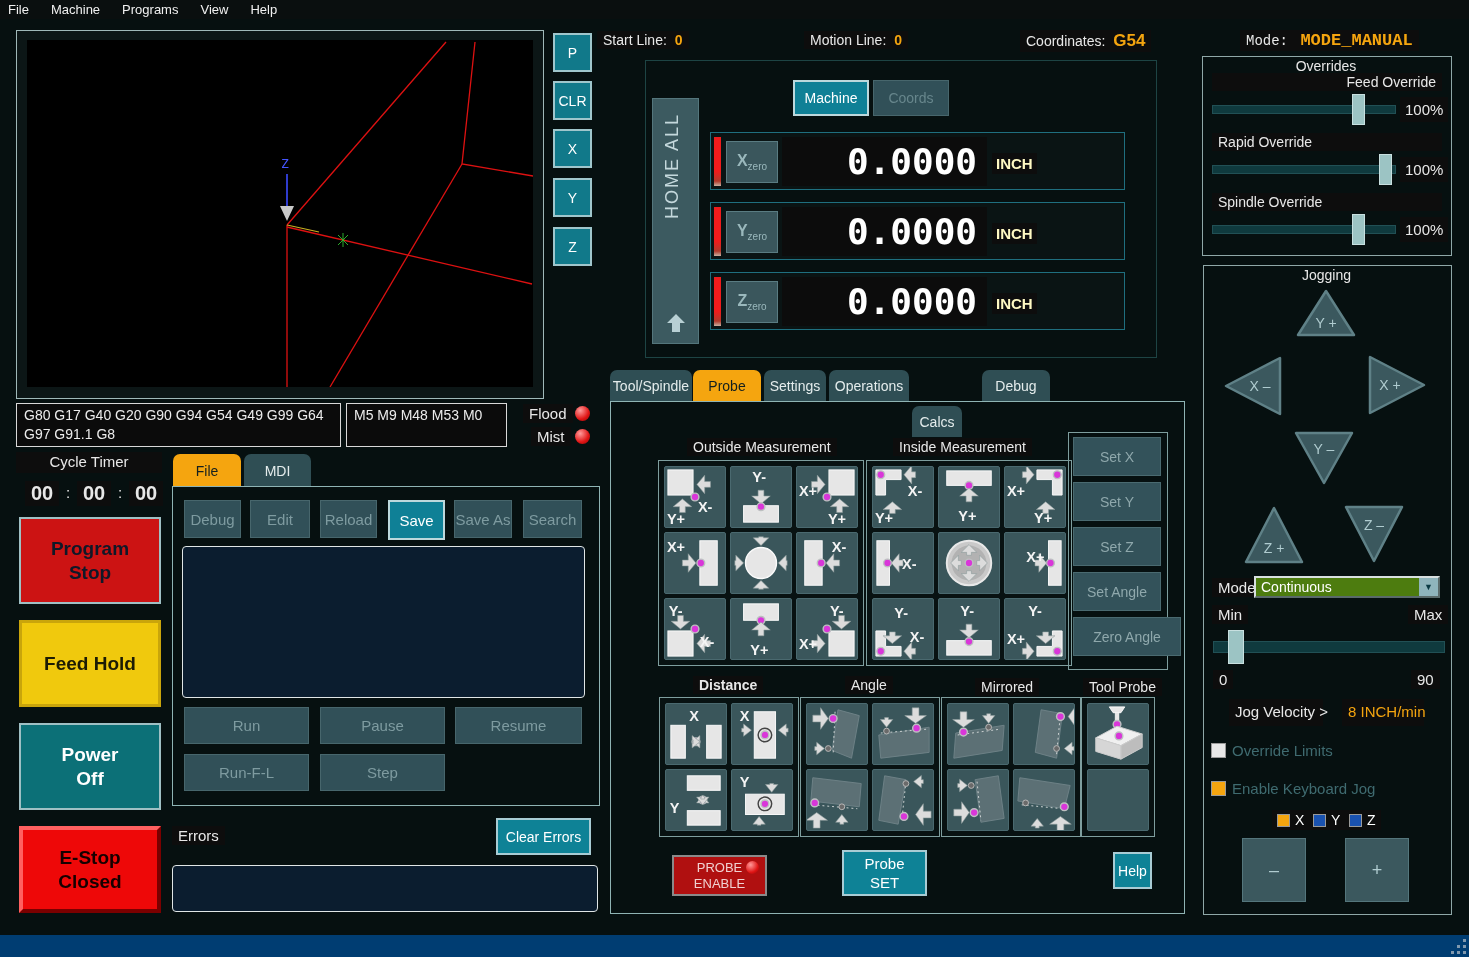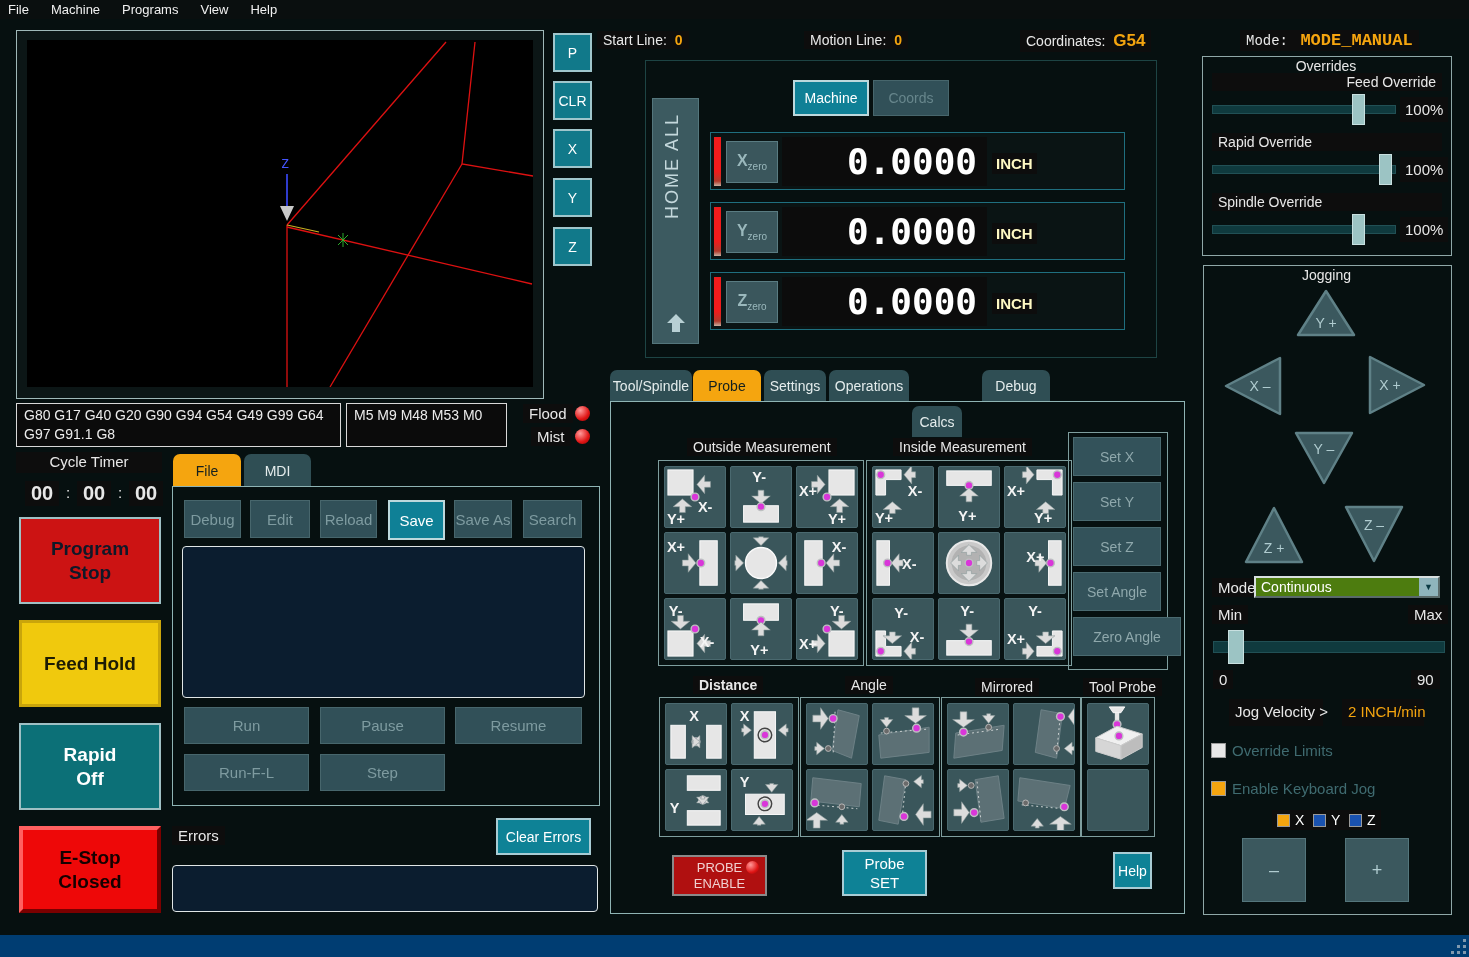--- a/index.html
+++ b/index.html
@@ -150,21 +150,21 @@
 <div class="abs chip" style="left:16px;top:452px;width:134px;height:19px;text-align:center;font-size:15px;">Cycle Timer</div>
 <span class="abs chip" style="left:25px;top:481px;font-size:20px;font-weight:bold;">00</span>
 <span class="abs" style="left:66px;top:484px;font-size:15px;">:</span>
 <span class="abs chip" style="left:77px;top:481px;font-size:20px;font-weight:bold;">00</span>
 <span class="abs" style="left:118px;top:484px;font-size:15px;">:</span>
 <span class="abs chip" style="left:129px;top:481px;font-size:20px;font-weight:bold;">00</span>
 
 <div class="abs bigbtn" style="left:19px;top:517px;width:142px;height:87px;background:#cc1313;border:2px solid #9fc0c4;color:#101828;">Program
 Stop</div>
 <div class="abs bigbtn" style="left:19px;top:620px;width:142px;height:87px;background:#f0c90d;border:3px solid #c9a50b;color:#1c1c04;">Feed Hold</div>
-<div class="abs bigbtn" style="left:19px;top:723px;width:142px;height:87px;background:#0c7077;border:2px solid #9fc0c4;color:#ffffff;">Rapid
+<div class="abs bigbtn" style="left:19px;top:723px;width:142px;height:87px;background:#0c7077;border:2px solid #9fc0c4;color:#ffffff;">Power
 Off</div>
 <div class="abs bigbtn" style="left:19px;top:826px;width:142px;height:87px;background:#ee0808;border:4px solid;border-color:#ff6060 #7a0000 #7a0000 #ff6060;color:#160000;">E-Stop
 Closed</div>
 
 <div class="abs tab orange" style="left:173px;top:454px;width:68px;height:33px;">
     <span>File</span>
   </div>
 <div class="abs tab" style="left:244px;top:454px;width:67px;height:33px;">
     <span>MDI</span>
   </div>
@@ -694,21 +694,21 @@
 </div>
 
 <span class="abs chip" style="left:1212px;top:605px;font-size:15px;">Min</span>
 <span class="abs chip" style="left:1408px;top:605px;font-size:15px;">Max</span>
 <div class="abs slider-track" style="left:1213px;top:641px;width:232px;height:12px;"></div>
 <div class="abs slider-handle" style="left:1228px;top:630px;width:16px;height:34px;"></div>
 <span class="abs chip" style="left:1213px;top:670px;font-size:15px;">0</span>
 <span class="abs chip" style="left:1411px;top:670px;font-size:15px;">90</span>
 
 <div class="abs chip" style="left:1229px;top:699px;width:82px;height:22px;font-size:15px;text-align:center;padding-top:4px;">Jog Velocity &gt;</div>
-<div class="abs chip" style="left:1342px;top:699px;width:70px;height:22px;font-size:15px;color:#f5a50f;text-align:center;padding-top:4px;">2 INCH/min</div>
+<div class="abs chip" style="left:1342px;top:699px;width:70px;height:22px;font-size:15px;color:#f5a50f;text-align:center;padding-top:4px;">8 INCH/min</div>
 
 <div class="abs checkbox" style="left:1211px;top:743px;background:#e8e8e8;"></div>
 <span class="abs dimlabel" style="left:1232px;top:742px;">Override Limits</span>
 <div class="abs checkbox" style="left:1211px;top:781px;background:#f5a50f;"></div>
 <span class="abs dimlabel" style="left:1232px;top:780px;">Enable Keyboard Jog</span>
 
 <div class="abs vchip" style="left:1272px;top:810px;">
   <span class="checkbox" style="background:#f5a50f;display:inline-block;width:13px;height:13px;"></span>
   <span>X</span>
 </div>

